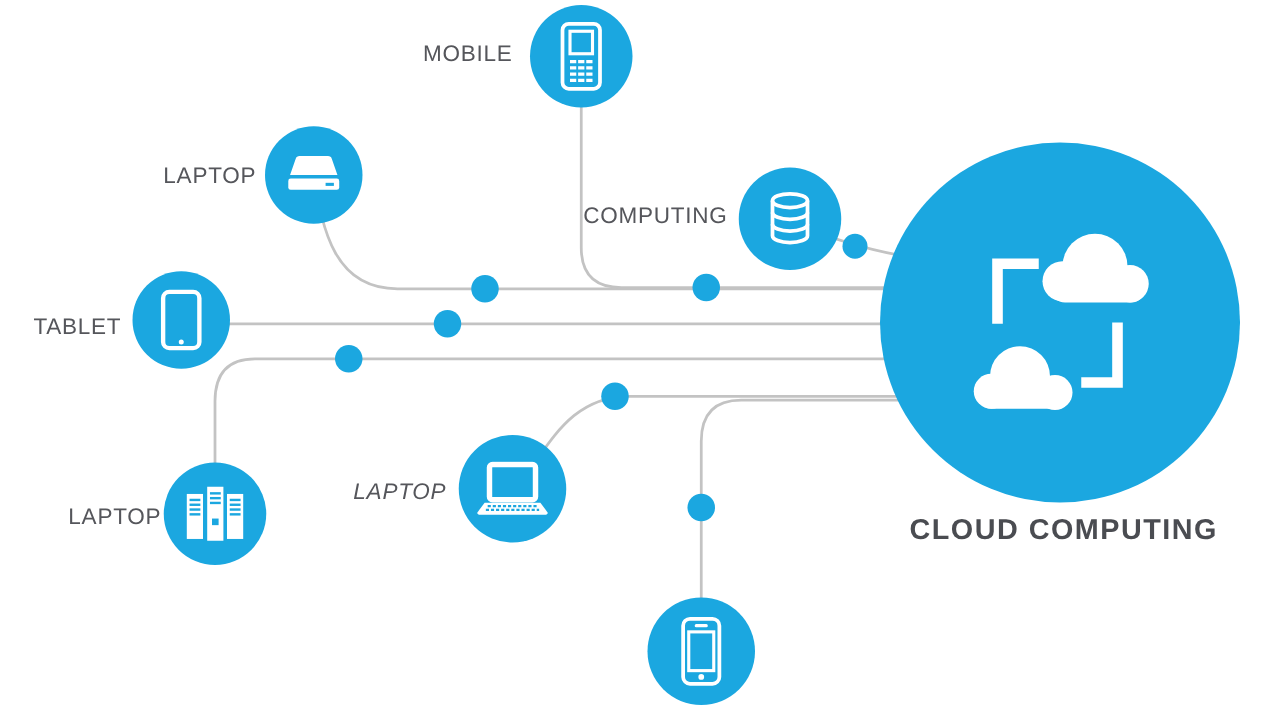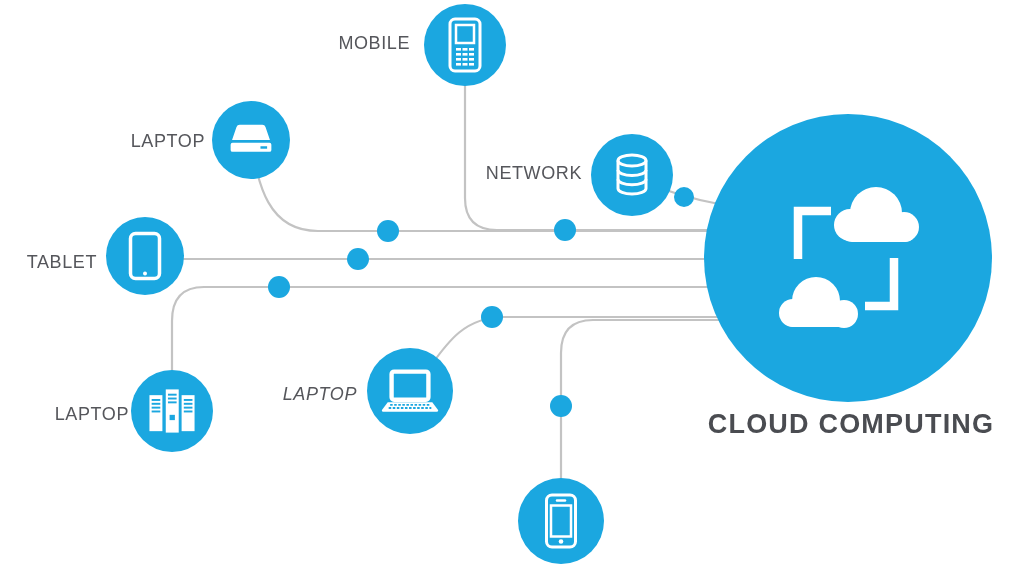--- a/index.html
+++ b/index.html
@@ -13,21 +13,21 @@
   .node-circle{
     position:absolute;z-index:2;border-radius:50%;background:#1ba7e0;
     display:flex;align-items:center;justify-content:center;
   }
   .node-label{
     position:absolute;z-index:2;transform:translateY(-50%);
     color:#55565b;font-size:18px;letter-spacing:.6px;white-space:nowrap;
   }
   .hub-label{
     position:absolute;z-index:2;left:851px;top:424px;transform:translate(-50%,-50%);
-    color:#4a4c51;font-size:27px;font-weight:600;letter-spacing:1.2px;white-space:nowrap;text-align:right;
+    color:#4a4c51;font-size:23px;font-weight:600;letter-spacing:1.2px;white-space:nowrap;text-align:right;
   }
   .icon{display:block;}
 </style>
 </head>
 <body>
 
 <div class="stage">
 
   <svg class="wires" width="1021" height="580" viewBox="0 0 1021 580">
     <path class="wire" d="M 251,140 C 258,185 268,231 318,231 L 730,231"></path>
@@ -71,21 +71,21 @@
 
   <div class="node-label" style="right:816px;top:141px;">LAPTOP</div>
   <div class="node-circle" style="left:212px;top:101px;width:78px;height:78px;">
     <svg class="icon" width="44" height="36" viewBox="0 0 46 38">
       <path d="M 11,3 L 35,3 Q 37.5,3 38.3,5.4 L 43,19 L 3,19 L 7.7,5.4 Q 8.5,3 11,3 Z" fill="#fff"></path>
       <rect x="1.5" y="22" width="43" height="9.5" rx="2" fill="#fff"></rect>
       <rect x="33" y="25.6" width="7" height="2.6" fill="#1ba7e0"></rect>
     </svg>
   </div>
 
-  <div class="node-label" style="right:439px;top:173px;">NETWORK</div>
+  <div class="node-label" style="right:439px;top:173px;">COMPUTING</div>
   <div class="node-circle" style="left:591px;top:134px;width:82px;height:82px;">
     <svg class="icon" width="36" height="44" viewBox="0 0 36 44">
       <g fill="none" stroke="#fff" stroke-width="3">
         <ellipse cx="18" cy="7.5" rx="14" ry="5.5"></ellipse>
         <path d="M 4,7.5 L 4,35.5 A 14,5.5 0 0 0 32,35.5 L 32,7.5"></path>
         <path d="M 4,17 A 14,5.5 0 0 0 32,17"></path>
         <path d="M 4,26.3 A 14,5.5 0 0 0 32,26.3"></path>
       </g>
     </svg>
   </div>

